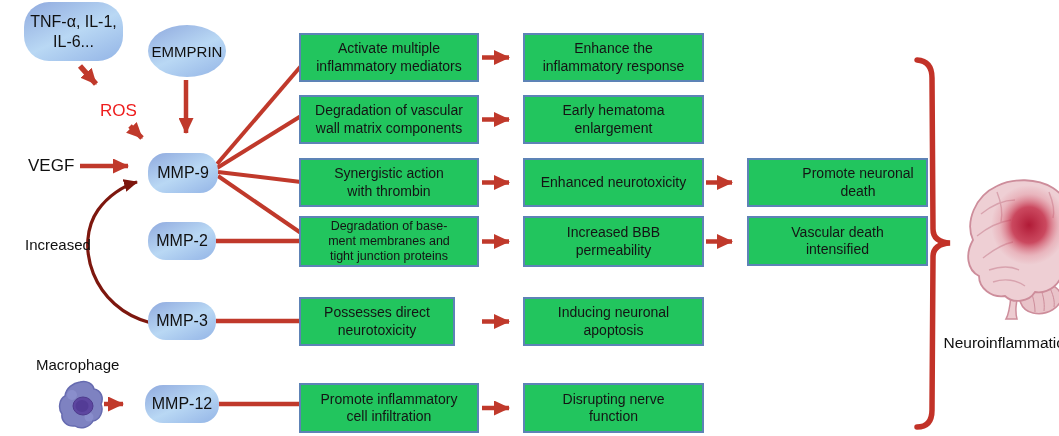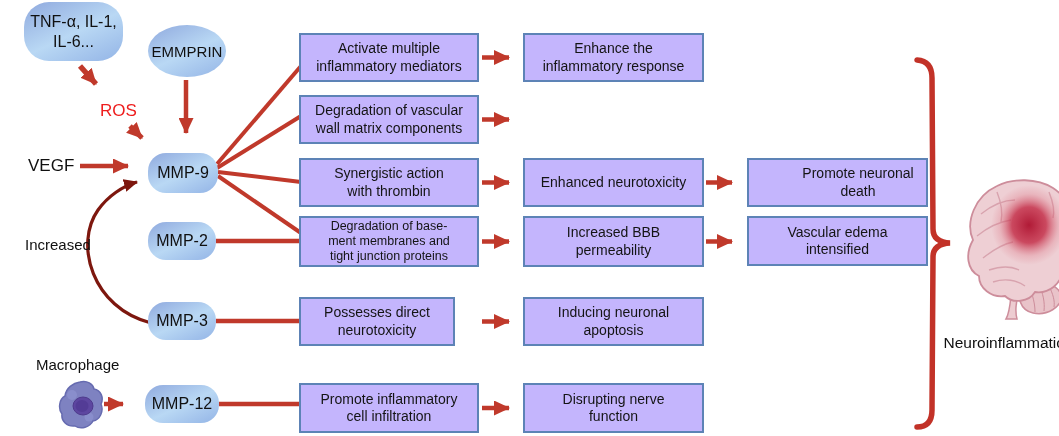--- a/index.html
+++ b/index.html
@@ -3,21 +3,21 @@
 <meta charset="utf-8">
 <style>
   html,body{margin:0;padding:0;background:#ffffff;}
   #canvas{
     position:relative;width:1059px;height:436px;background:#ffffff;overflow:hidden;
     font-family:"Liberation Sans", sans-serif;color:#111;margin-left:20px;
   }
   #arrow-layer{position:absolute;left:0;top:0;z-index:1;}
   .box{
     position:absolute;z-index:2;box-sizing:border-box;
-    background:#c4b5fd;border:2px solid #5d83b6;
+    background:#22c55e;border:2px solid #5d83b6;
     display:flex;align-items:center;justify-content:center;
     text-align:center;font-size:14px;line-height:1.22;color:#141414;
     white-space:pre-line;padding:2px 4px;
   }
   .box.small{font-size:12.5px;line-height:1.2;}
   .node{
     position:absolute;z-index:2;box-sizing:border-box;
     background:linear-gradient(155deg,#8fa9de 0%,#b9d8f4 52%,#93b4e6 100%);
     display:flex;align-items:center;justify-content:center;
     text-align:center;font-size:16px;color:#101010;white-space:pre-line;
@@ -129,30 +129,32 @@
   <div class="box small" style="left:279px;top:216px;width:180px;height:51px;">Degradation of base-
 ment membranes and
 tight junction proteins</div>
   <div class="box" style="left:279px;top:297px;width:156px;height:49px;">Possesses direct
 neurotoxicity</div>
   <div class="box" style="left:279px;top:383px;width:180px;height:50px;">Promote inflammatory
 cell infiltration</div>
 
   <div class="box" style="left:503px;top:33px;width:181px;height:49px;">Enhance the
 inflammatory response</div>
+  <div class="box" style="left:503px;top:95px;width:181px;height:49px;">Early hematoma
+enlargement</div>
   <div class="box" style="left:503px;top:158px;width:181px;height:49px;">Enhanced neurotoxicity</div>
   <div class="box" style="left:503px;top:216px;width:181px;height:51px;">Increased BBB
 permeability</div>
   <div class="box" style="left:503px;top:297px;width:181px;height:49px;">Inducing neuronal
 apoptosis</div>
   <div class="box" style="left:503px;top:383px;width:181px;height:50px;">Disrupting nerve
 function</div>
 
   <div class="box" style="left:727px;top:158px;width:181px;height:49px;padding-left:45px;">Promote neuronal death</div>
-  <div class="box" style="left:727px;top:216px;width:181px;height:50px;">Vascular edema
+  <div class="box" style="left:727px;top:216px;width:181px;height:50px;">Vascular death
 intensified</div>
 
   <svg class="art" style="left:933px;top:170px;" width="126" height="150" viewBox="0 0 126 150">
     <defs>
       <radialGradient id="redspot" cx="50%" cy="50%" r="50%">
         <stop offset="0%" stop-color="#ae1330" stop-opacity="0.96"></stop>
         <stop offset="45%" stop-color="#c22742" stop-opacity="0.8"></stop>
         <stop offset="78%" stop-color="#d96a7b" stop-opacity="0.25"></stop>
         <stop offset="100%" stop-color="#d96a7b" stop-opacity="0"></stop>
       </radialGradient>

